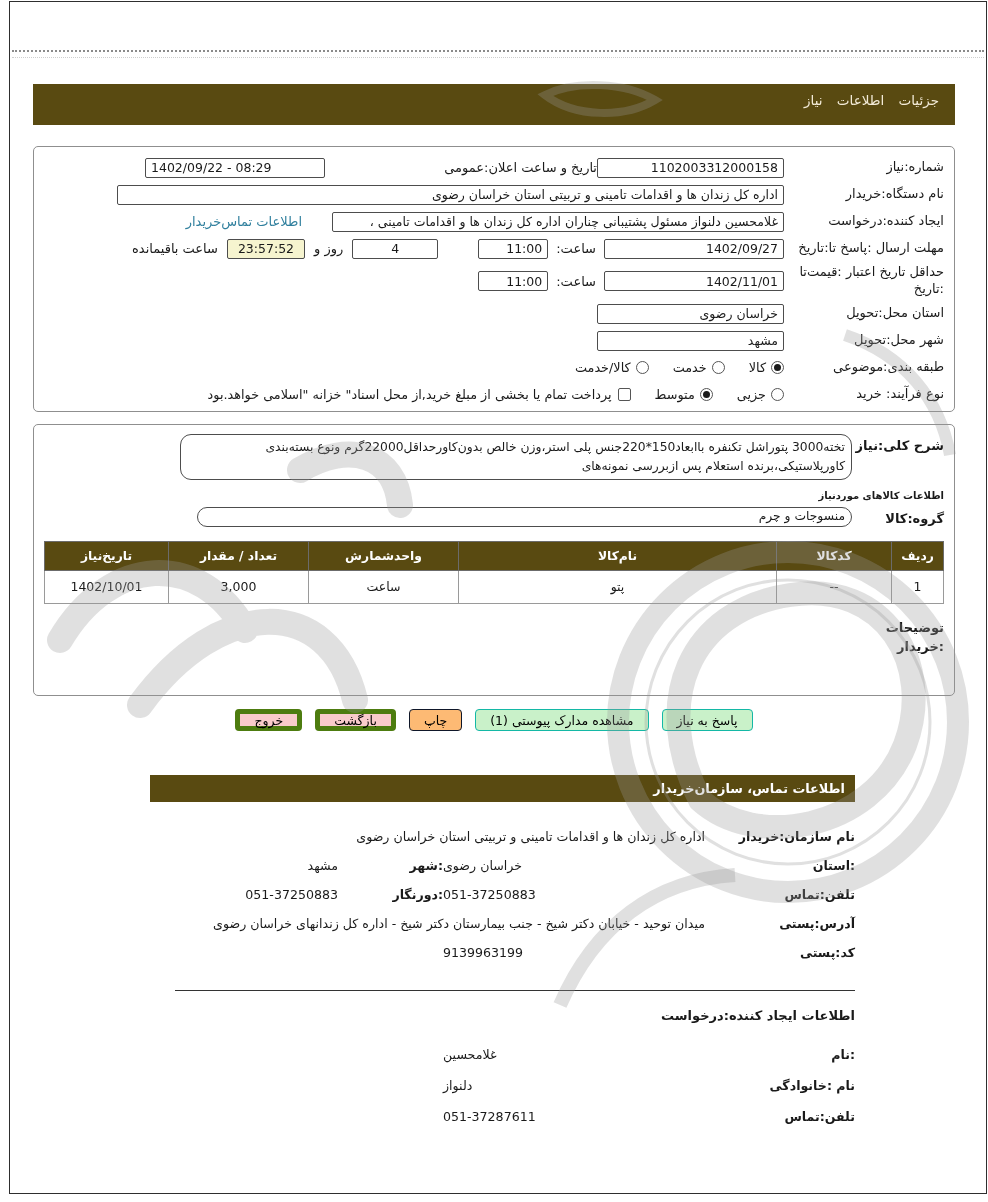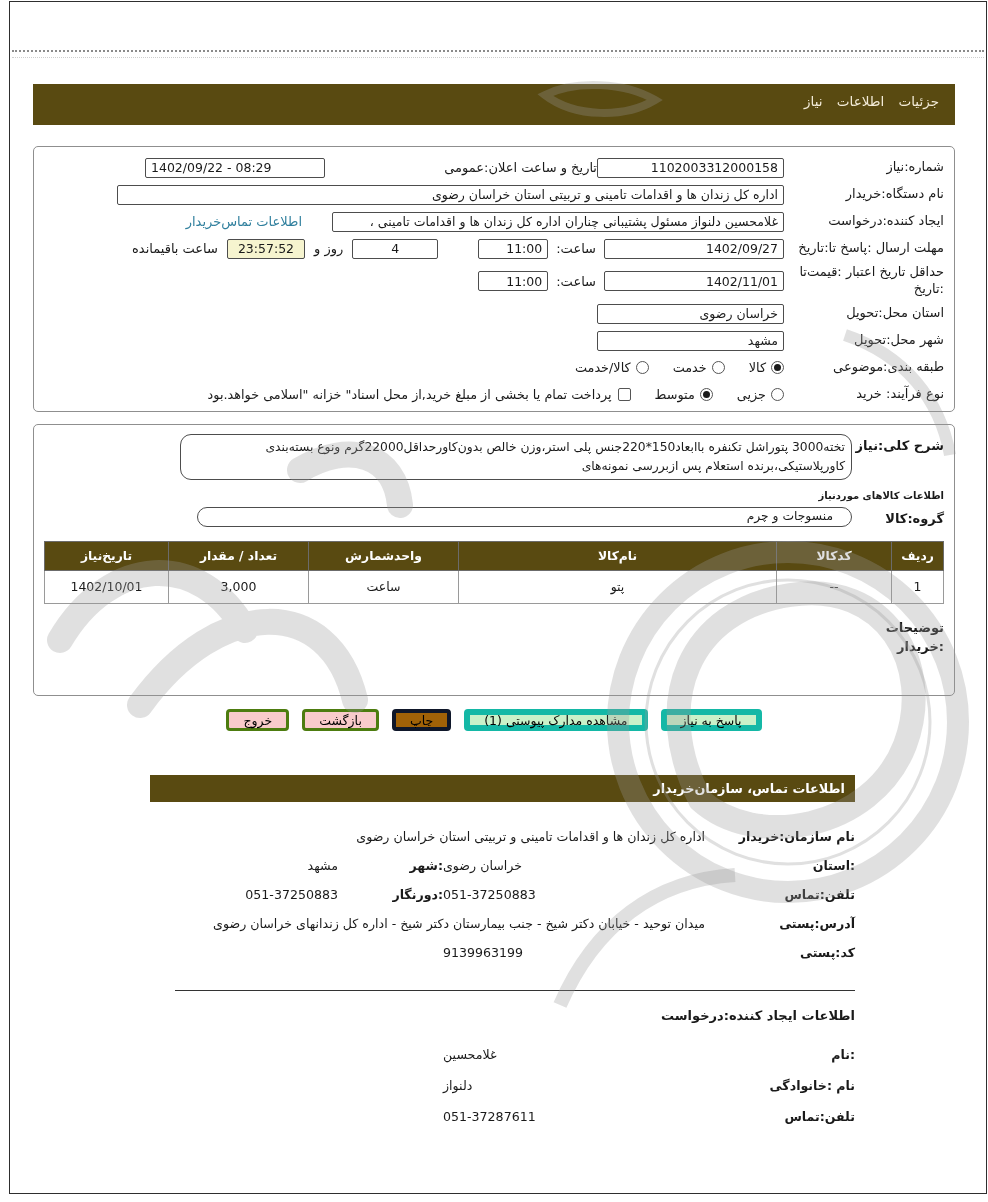--- a/index.html
+++ b/index.html
@@ -3,21 +3,21 @@
 <meta charset="utf-8">
 <style>
   html,body{margin:0;padding:0;background:#fff;}
   .page{position:relative;width:988px;height:1202px;background:#fff;overflow:hidden;
         direction:rtl;font-family:"DejaVu Sans","Liberation Sans",sans-serif;color:#1a1a1a;}
   .frame{position:absolute;top:1px;left:9px;right:1px;bottom:8px;border:1px solid #2e2e2e;pointer-events:none;}
   .dotted-a{position:absolute;top:50px;left:12px;right:4px;border-top:2px dotted #8a8a8a;}
   .dotted-b{position:absolute;top:57px;left:12px;right:4px;border-top:1px dotted #cfcfcf;}
 
   .topbar{position:absolute;top:84px;right:33px;left:33px;height:41px;background:#594a11;
-          display:flex;align-items:flex-end;padding:16px 16px;box-sizing:border-box;}
+          display:flex;align-items:flex-start;padding:8px 16px;box-sizing:border-box;}
   .topbar-title{color:#f4ecd9;font-size:13.5px;word-spacing:10px;}
 
   .card{position:absolute;right:33px;left:33px;background:#fff;border:1px solid #8f8f8f;border-radius:5px;box-sizing:border-box;}
   .card1{top:146px;height:266px;padding:7px 10px 0;}
   .card2{top:424px;height:272px;padding:9px 10px 0;}
 
   .frow{display:flex;align-items:center;min-height:27px;font-size:13px;}
   .frow.tall{min-height:38px;}
   .flabel{flex:none;width:160px;padding-left:4px;box-sizing:border-box;line-height:1.3;}
   .ibox{flex:none;height:20px;border:1px solid #4d4d4d;border-radius:2px;background:#fff;display:flex;
@@ -36,33 +36,33 @@
          align-items:center;justify-content:center;background:#fff;box-sizing:border-box;flex:none;}
   .radio.sel::after{content:"";width:7px;height:7px;border-radius:50%;background:#1a1a1a;}
   .checkbox{width:13px;height:13px;border:1px solid #555;border-radius:2px;margin-left:6px;background:#fff;box-sizing:border-box;flex:none;}
   .opt-label{font-size:12.8px;}
 
   .c2row{display:flex;align-items:flex-start;font-size:13px;}
   .c2label{flex:none;width:92px;font-weight:bold;padding-top:2px;line-height:1.5;}
   .tbox{border:1px solid #4d4d4d;border-radius:11px;padding:3px 6px;font-size:12.3px;line-height:1.55;box-sizing:border-box;background:#fff;}
   .descbox{width:672px;height:46px;overflow:hidden;}
   .goods-heading{font-weight:bold;font-size:10px;margin:10px 0 6px;}
-  .groupbox{width:655px;height:20px;display:flex;align-items:center;padding:0 18px;overflow:hidden;white-space:nowrap;}
+  .groupbox{width:655px;height:20px;display:flex;align-items:center;padding:0 6px;overflow:hidden;white-space:nowrap;}
   .goods-table{width:100%;border-collapse:collapse;margin-top:12px;table-layout:fixed;}
   .goods-table th{background:#594a11;color:#fff;font-size:12.3px;height:26px;border:1px solid #6b6b6b;font-weight:bold;}
   .goods-table td{height:30px;border:1px solid #9a9a9a;text-align:center;font-size:12.5px;background:#fff;}
   .notesrow{margin-top:12px;}
   .noteslabel{width:92px;}
   .notesbox{flex:1;height:44px;overflow:hidden;}
 
   .btnrow{position:absolute;top:709px;right:33px;left:33px;display:flex;justify-content:center;gap:13px;}
   .btn{height:22px;padding:0 14px;border-radius:4px;font-size:12.5px;font-family:inherit;display:flex;align-items:center;cursor:pointer;}
-  .btn-green{background:#c9f1c9;border:6px solid #14b8a6;}
-  .btn-print{background:#a16207;border:4px solid #0f172a;}
-  .btn-pink{background:#f9cbcb;border:3px solid #4d7c0f;}
+  .btn-green{background:#c9f1c9;border:1px solid #14b8a6;}
+  .btn-print{background:#fdba74;border:1px solid #0f172a;}
+  .btn-pink{background:#f9cbcb;border:5px solid #4d7c0f;}
 
   .contactbar{position:absolute;top:775px;right:133px;left:150px;height:27px;background:#594a11;color:#fff;
               display:flex;align-items:center;padding:0 10px;font-size:12.8px;font-weight:bold;box-sizing:border-box;}
   .contact{position:absolute;top:822px;right:133px;width:705px;font-size:12.6px;}
   .crow{display:grid;grid-template-columns:150px 262px 105px 1fr;align-items:center;min-height:29px;}
   .clab{font-weight:bold;text-align:right;padding-left:6px;}
   .cval{text-align:left;}
   .cval-wide{grid-column:2 / span 3;text-align:right;}
   .clab2{font-weight:bold;text-align:right;}
   .cval2{text-align:right;}

